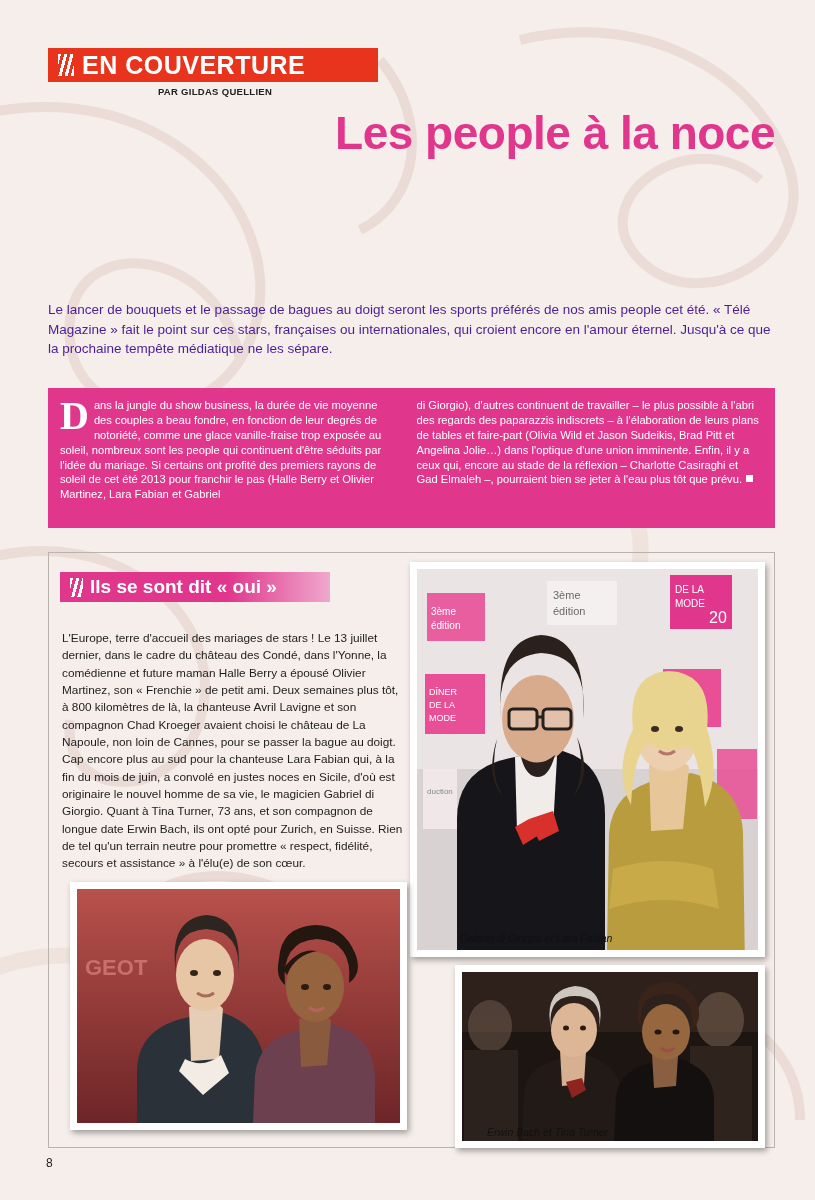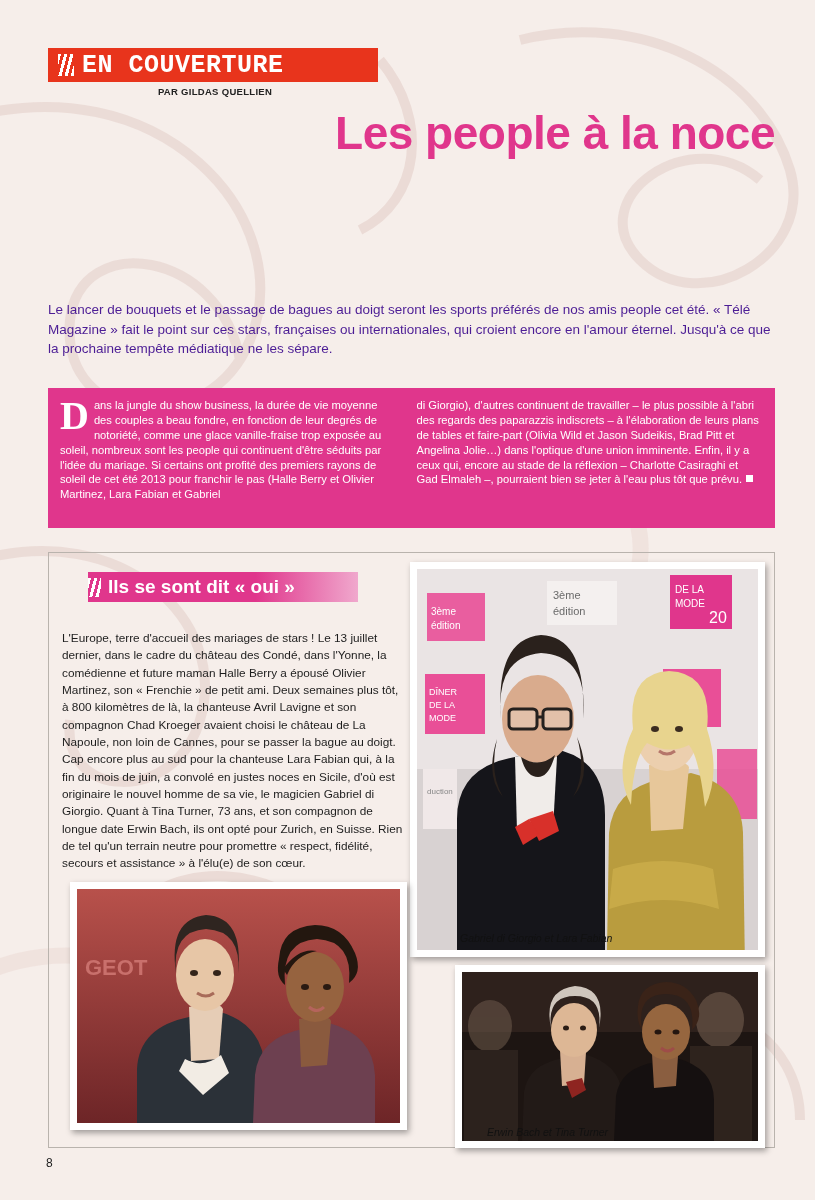--- a/index.html
+++ b/index.html
@@ -21,21 +21,21 @@
     background:#e8341c;color:#fff;
     height:34px;display:flex;align-items:center;
     padding-left:10px;
   }
   .kicker-bar .slashes{
     display:inline-block;width:16px;height:22px;margin-right:8px;
     background:repeating-linear-gradient(105deg,#fff 0 3px,#e8341c 3px 6px);
   }
   .kicker-text{
     font-size:25px;font-weight:bold;letter-spacing:0.5px;
-    font-family:Liberation Mono, monospace;
+    font-family:Liberation Sans, sans-serif;
   }
   .byline{
     font-size:9.5px;font-weight:bold;color:#222;letter-spacing:.3px;
     margin-top:4px;padding-left:4px;text-align:center;
   }
 
   .title-block{position:absolute;right:40px;top:104px;text-align:right;width:700px;}
   .title-main{
     font-size:65px;font-weight:bold;color:#2b2b2b;line-height:1;
     font-family:"Liberation Sans", sans-serif;letter-spacing:-1px;
@@ -68,21 +68,21 @@
   .endmark{display:inline-block;width:7px;height:7px;background:#fff;margin-left:4px;vertical-align:1px;}
 
   
   .frame{
     position:absolute;left:48px;top:552px;width:727px;height:596px;
     border:1px solid #b9b3ad;box-sizing:border-box;background:transparent;
   }
   .ribbon{
     position:absolute;left:60px;top:572px;width:270px;height:30px;
     background:linear-gradient(90deg,#e0368c 0%,#e0368c 62%,#f0a8cd 100%);
-    display:flex;align-items:center;box-sizing:border-box;margin-left:28px;
+    display:flex;align-items:center;padding-left:10px;box-sizing:border-box;
   }
   .ribbon .slashes{
     display:inline-block;width:13px;height:19px;margin-right:7px;
     background:repeating-linear-gradient(105deg,#fff 0 3px,transparent 3px 6px);
   }
   .ribbon-text{color:#fff;font-size:19px;font-weight:bold;}
 
   .body-col{
     position:absolute;left:62px;top:630px;width:345px;
     font-size:11.8px;line-height:1.47;color:#1d1d1d;text-align:left;

